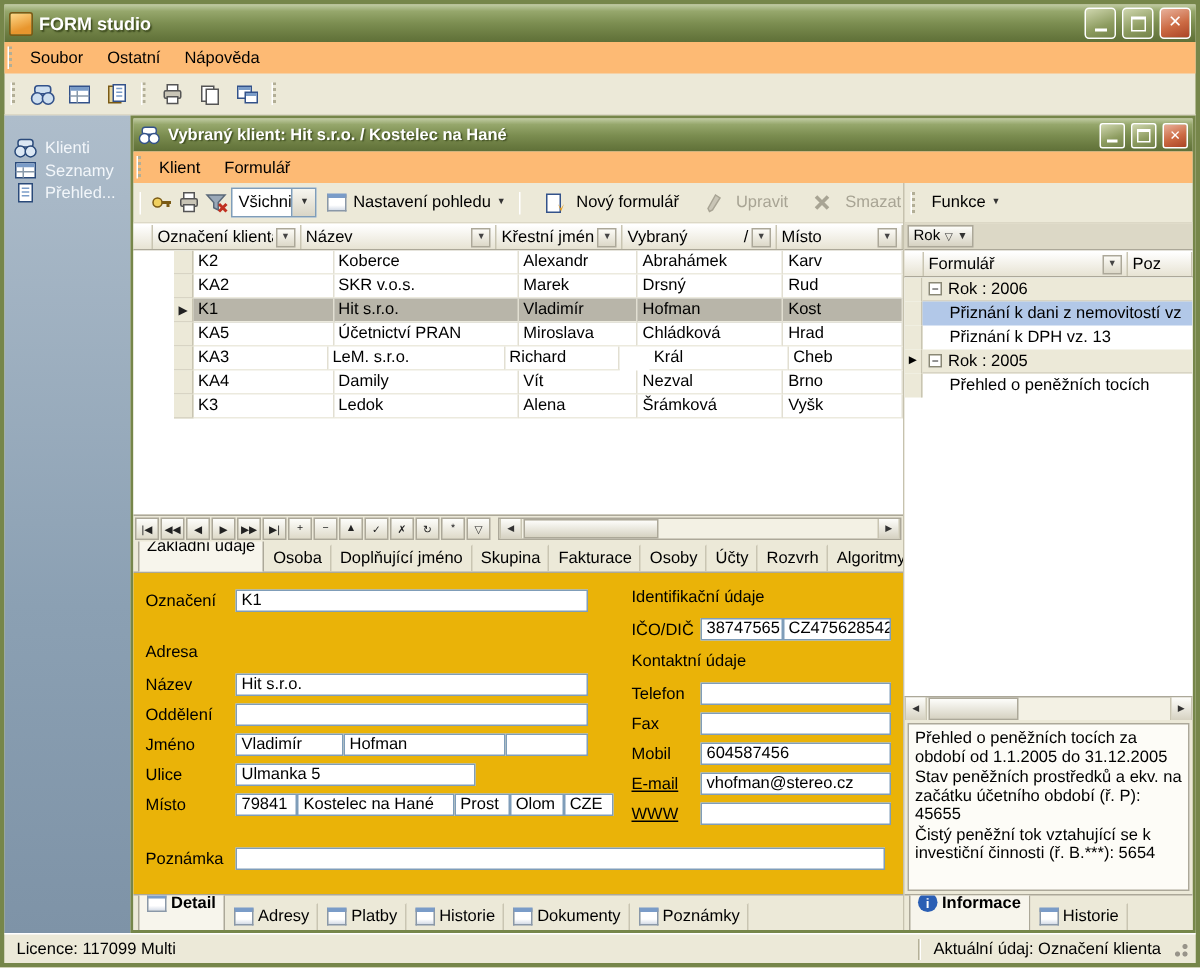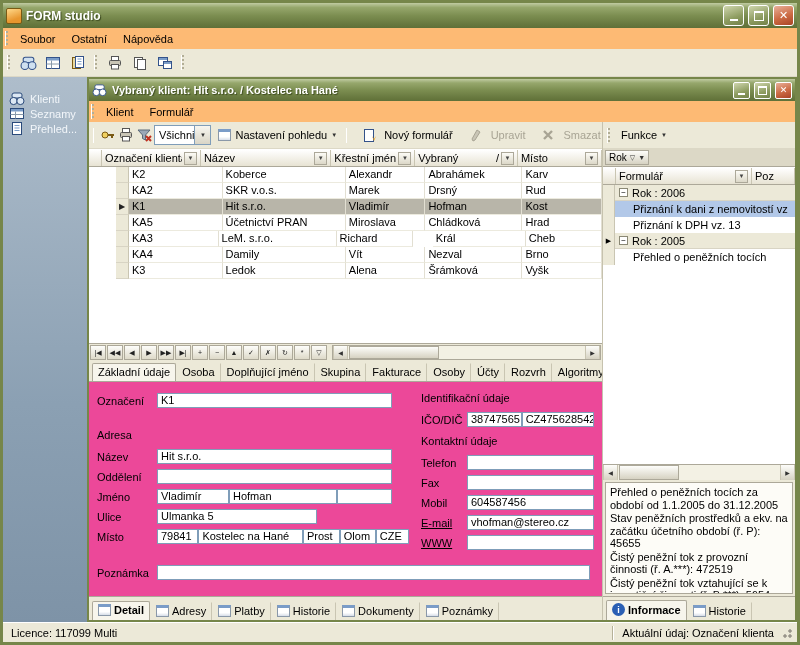--- a/index.html
+++ b/index.html
@@ -67,29 +67,29 @@
     font-size:7px;display:flex;align-items:center;justify-content:center;padding:0 1px;color:#222;}
   .hscroll{flex:1;height:15px;display:flex;align-items:stretch;border:1px solid #aca899;background:#f3f1e4;margin-left:4px;}
   .sarr{width:15px;flex:0 0 15px;background:linear-gradient(#fdfdfa,#d6d2c2);display:flex;align-items:center;justify-content:center;
     font-size:6px;color:#333;border-left:1px solid #c9c5b2;border-right:1px solid #c9c5b2;}
   .sthumb{width:90px;background:linear-gradient(#fdfdfa,#d6d2c2);border:1px solid #aca899;margin:0 1px;}
   
   .tabstrip{height:21px;flex:0 0 21px;display:flex;align-items:flex-end;padding:2px 3px 0;background:#ece9d8;
     border-bottom:1px solid #aca899;overflow:hidden;}
   .tab{display:flex;align-items:center;gap:3px;padding:2px 5px 3px;border:1px solid transparent;border-bottom:none;white-space:nowrap;}
   .tab:not(.active){border-right-color:#c9c5b2;}
-  .tab.active{border-color:#aca899;border-radius:2px 2px 0 0;background:#f7f5ec;position:relative;top:1px;padding-bottom:4px;}
+  .tab.active{border-color:#aca899;border-radius:2px 2px 0 0;background:#f7f5ec;position:relative;top:1px;padding-bottom:12px;}
   .btabs{height:24px;flex:0 0 24px;border-top:1px solid #aca899;border-bottom:none;padding-top:3px;}
   .btabs .tab.active{font-weight:bold;top:0;}
   .ticon{width:13px;height:12px;border:1px solid #8a98a8;background:linear-gradient(#fff 60%,#d6dde8);display:inline-block;
     border-top:3px solid #7a9cc8;}
   .iicon{width:13px;height:13px;border-radius:50%;background:#2b5fb4;color:#fff;font-size:9px;font-weight:bold;
     display:flex;align-items:center;justify-content:center;}
   
-  .formarea{flex:1;min-height:0;background:#ec4899;padding:10px 8px 2px 8px;overflow:hidden;}
+  .formarea{flex:1;min-height:0;background:#eab308;padding:10px 8px 2px 8px;overflow:hidden;}
   .fcols{display:flex;}
   .fleft{width:312px;flex:0 0 312px;}
   .fright{flex:1;min-width:0;padding-left:12px;}
   .frow{display:flex;align-items:center;height:17px;margin-bottom:3px;}
   .flab{width:60px;flex:0 0 60px;white-space:nowrap;}
   .flab2{width:46px;flex:0 0 46px;white-space:nowrap;}
   .link{text-decoration:underline;}
   .tb{height:15px;border:1px solid #7f9db9;background:#fff;padding:0 3px;line-height:13px;white-space:nowrap;overflow:hidden;}
   .sechead{height:14px;margin:7px 0 5px;}
   .spacer10{height:10px;}
@@ -617,21 +617,20 @@
 
           <div class="rhscroll">
             <span class="sarr">◀</span>
             <span class="sthumb"></span>
             <span class="sarr" style="margin-left:auto">▶</span>
           </div>
 
           <div class="infobox" id="info-box">
               <div class="infoline">Přehled o peněžních tocích za období od 1.1.2005 do 31.12.2005</div>
               <div class="infoline">Stav peněžních prostředků a ekv. na začátku účetního období (ř. P): 45655</div>
-              <div class="infoline">Čistý peněžní tok z provozní činnosti (ř. A.***): 472519</div>
               <div class="infoline">Čistý peněžní tok vztahující se k investiční činnosti (ř. B.***): 5654</div>
             </div>
 
           <div class="tabstrip btabs" id="panel-tabs">
               <div class="tab active">
                 <span class="iicon">i</span>
                 <span>Informace</span>
               </div>
               <div class="tab">
                 <span class="ticon"></span>

